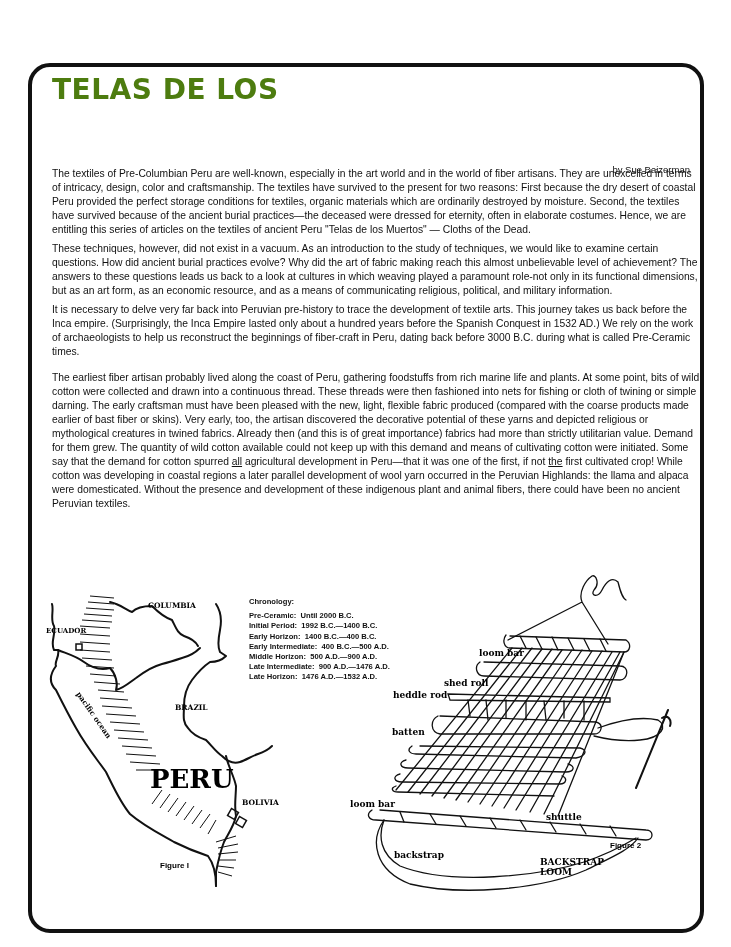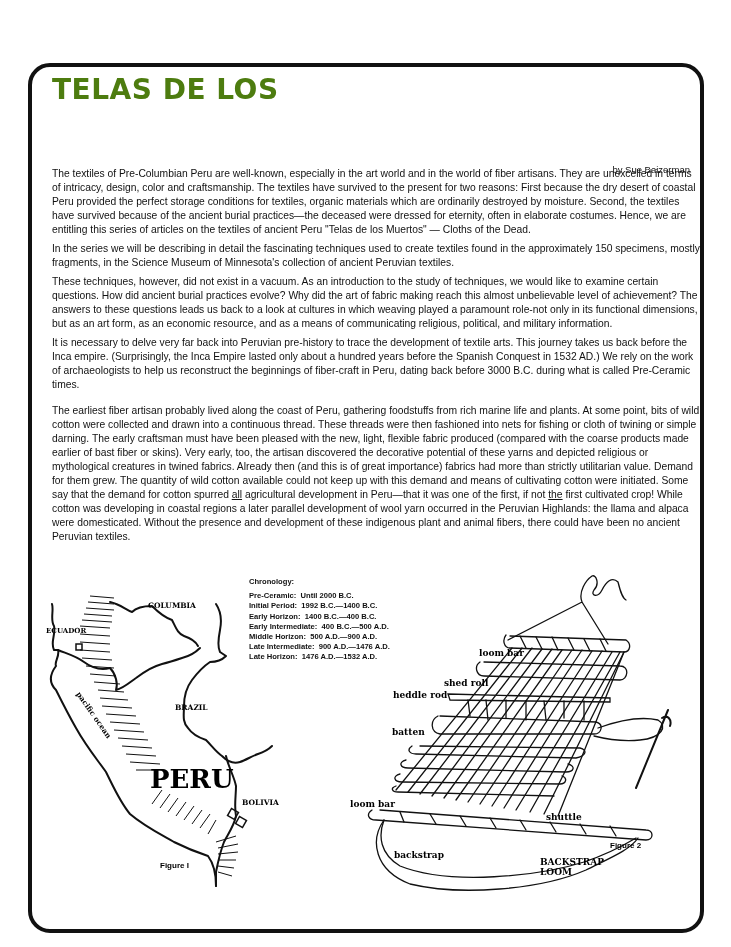--- a/index.html
+++ b/index.html
@@ -27,42 +27,41 @@
     position: absolute; left: 52px; top: 167px; width: 650px;
     font-size: 10.3px; line-height: 14px; color: #111;
   }
   .body-text p { margin: 0 0 5px 0; }
   .body-text p.gap { margin-top: 12px; }
   .u { text-decoration: underline; }
   .chrono {
     position: absolute; left: 249px; top: 577px;
     font-size: 7.6px; font-weight: bold; line-height: 10.2px; color: #111;
   }
-  .chrono .head { margin-bottom: 4px; }
+  .chrono .head { margin-bottom: 4px; margin-top: 20px; }
   .chrono div.row { white-space: nowrap; }
   .figure { position: absolute; }
   .map { left: 40px; top: 590px; width: 270px; height: 300px; }
   .loom { left: 340px; top: 570px; width: 360px; height: 330px; }
   svg text { font-family: "DejaVu Serif", serif; font-weight: bold; }
   .fig-caption { font-family: "Liberation Sans", sans-serif !important; font-weight: bold; }
 </style>
 </head>
 <body>
 
 <div class="frame"></div>
 
 <h1 class="title">
   <span>TELAS DE LOS</span>
 </h1>
 
 <div class="byline">by Sue Baizerman</div>
 
 <div class="body-text">
   <p>The textiles of Pre-Columbian Peru are well-known, especially in the art world and in the world of fiber artisans. They are unexcelled in terms of intricacy, design, color and craftsmanship. The textiles have survived to the present for two reasons: First because the dry desert of coastal Peru provided the perfect storage conditions for textiles, organic materials which are ordinarily destroyed by moisture. Second, the textiles have survived because of the ancient burial practices—the deceased were dressed for eternity, often in elaborate costumes. Hence, we are entitling this series of articles on the textiles of ancient Peru "Telas de los Muertos" — Cloths of the Dead.</p>
-  <p>In the series we will be describing in detail the fascinating techniques used to create textiles found in the approximately 150 specimens, mostly fragments, in the Science Museum of Minnesota's collection of ancient Peruvian textiles.</p>
   <p>These techniques, however, did not exist in a vacuum. As an introduction to the study of techniques, we would like to examine certain questions. How did ancient burial practices evolve? Why did the art of fabric making reach this almost unbelievable level of achievement? The answers to these questions leads us back to a look at cultures in which weaving played a paramount role-not only in its functional dimensions, but as an art form, as an economic resource, and as a means of communicating religious, political, and military information.</p>
   <p>It is necessary to delve very far back into Peruvian pre-history to trace the development of textile arts. This journey takes us back before the Inca empire. (Surprisingly, the Inca Empire lasted only about a hundred years before the Spanish Conquest in 1532 AD.) We rely on the work of archaeologists to help us reconstruct the beginnings of fiber-craft in Peru, dating back before 3000 B.C. during what is called Pre-Ceramic times.</p>
   <p class="gap"><span>The earliest fiber artisan probably lived along the coast of Peru, gathering foodstuffs from rich marine life and plants. At some point, bits of wild cotton were collected and drawn into a continuous thread. These threads were then fashioned into nets for fishing or cloth of twining or simple darning. The early craftsman must have been pleased with the new, light, flexible fabric produced (compared with the coarse products made earlier of bast fiber or skins). Very early, too, the artisan discovered the decorative potential of these yarns and depicted religious or mythological creatures in twined fabrics. Already then (and this is of great importance) fabrics had more than strictly utilitarian value. Demand for them grew. The quantity of wild cotton available could not keep up with this demand and means of cultivating cotton were initiated. Some say that the demand for cotton spurred </span><span class="u">all</span><span> agricultural development in Peru—that it was one of the first, if not </span><span class="u">the</span><span> first cultivated crop! While cotton was developing in coastal regions a later parallel development of wool yarn occurred in the Peruvian Highlands: the llama and alpaca were domesticated. Without the presence and development of these indigenous plant and animal fibers, there could have been no ancient Peruvian textiles.</span></p>
 </div>
 
 <div class="chrono">
   <div class="head">Chronology:</div>
   <div class="row"><span>Pre-Ceramic:</span>&nbsp; <span>Until 2000 B.C.</span></div>
   <div class="row"><span>Initial Period:</span>&nbsp; <span>1992 B.C.—1400 B.C.</span></div>
   <div class="row"><span>Early Horizon:</span>&nbsp; <span>1400 B.C.—400 B.C.</span></div>

